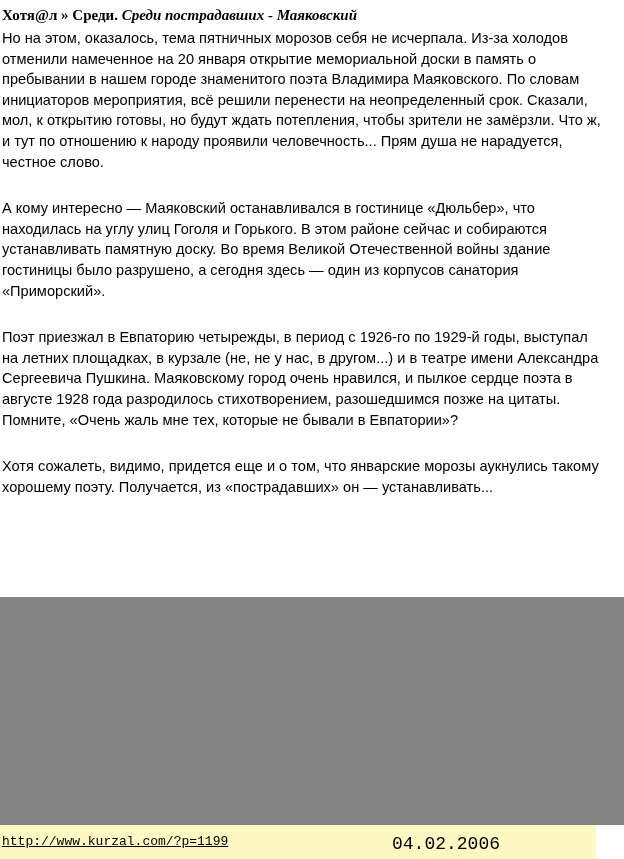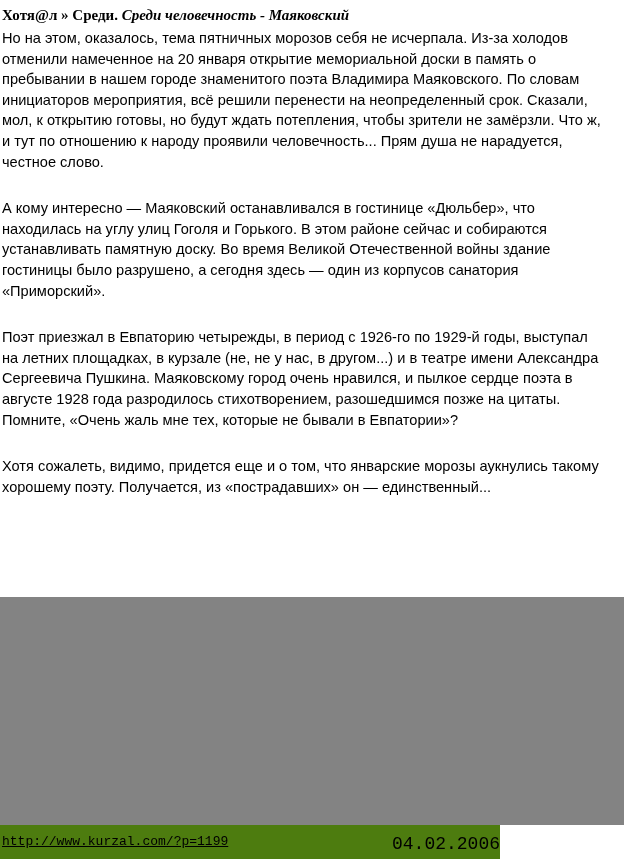--- a/index.html
+++ b/index.html
@@ -58,23 +58,23 @@
     left: 0px;
     top: 597px;
     width: 624px;
     height: 228px;
     background: #838383;
   }
   .footer {
     position: absolute;
     left: 0px;
     top: 825px;
-    width: 500px;
+    width: 596px;
     height: 34px;
-    background: #4d7c0f;
+    background: #fef9c3;
   }
   .footer .url {
     position: absolute;
     left: 2px;
     top: 9px;
     font-family: "Liberation Mono", monospace;
     font-size: 13px;
     color: #000;
     text-decoration: underline;
   }
@@ -89,28 +89,28 @@
 </style>
 </head>
 <body>
 
 <div class="page">
 
   <div class="header">
     <span class="site">Хотя@л</span>
     <span class="sep">»</span>
     <span class="section">Среди.</span>
-    <span class="italic">Среди человечность - Маяковский</span>
+    <span class="italic">Среди пострадавших - Маяковский</span>
   </div>
 
   <div class="article">
     <p>Но на этом, оказалось, тема пятничных морозов себя не исчерпала. Из-за холодов отменили намеченное на 20 января открытие мемориальной доски в память о пребывании в нашем городе знаменитого поэта Владимира Маяковского. По словам инициаторов мероприятия, всё решили перенести на неопределенный срок. Сказали, мол, к открытию готовы, но будут ждать потепления, чтобы зрители не замёрзли. Что ж, и тут по отношению к народу проявили человечность... Прям душа не нарадуется, честное слово.</p>
     <p>А кому интересно — Маяковский останавливался в гостинице «Дюльбер», что находилась на углу улиц Гоголя и Горького. В этом районе сейчас и собираются устанавливать памятную доску. Во время Великой Отечественной войны здание гостиницы было разрушено, а сегодня здесь — один из корпусов санатория «Приморский».</p>
     <p>Поэт приезжал в Евпаторию четырежды, в период с 1926-го по 1929-й годы, выступал на летних площадках, в курзале (не, не у нас, в другом...) и в театре имени Александра Сергеевича Пушкина. Маяковскому город очень нравился, и пылкое сердце поэта в августе 1928 года разродилось стихотворением, разошедшимся позже на цитаты. Помните, «Очень жаль мне тех, которые не бывали в Евпатории»?</p>
-    <p class="last">Хотя сожалеть, видимо, придется еще и о том, что январские морозы аукнулись такому хорошему поэту. Получается, из «пострадавших» он — единственный...</p>
+    <p class="last">Хотя сожалеть, видимо, придется еще и о том, что январские морозы аукнулись такому хорошему поэту. Получается, из «пострадавших» он — устанавливать...</p>
   </div>
 
   <div class="photo"></div>
 
   <div class="footer">
     <span class="url">http://www.kurzal.com/?p=1199</span>
     <span class="date">04.02.2006</span>
   </div>
 
 </div>

